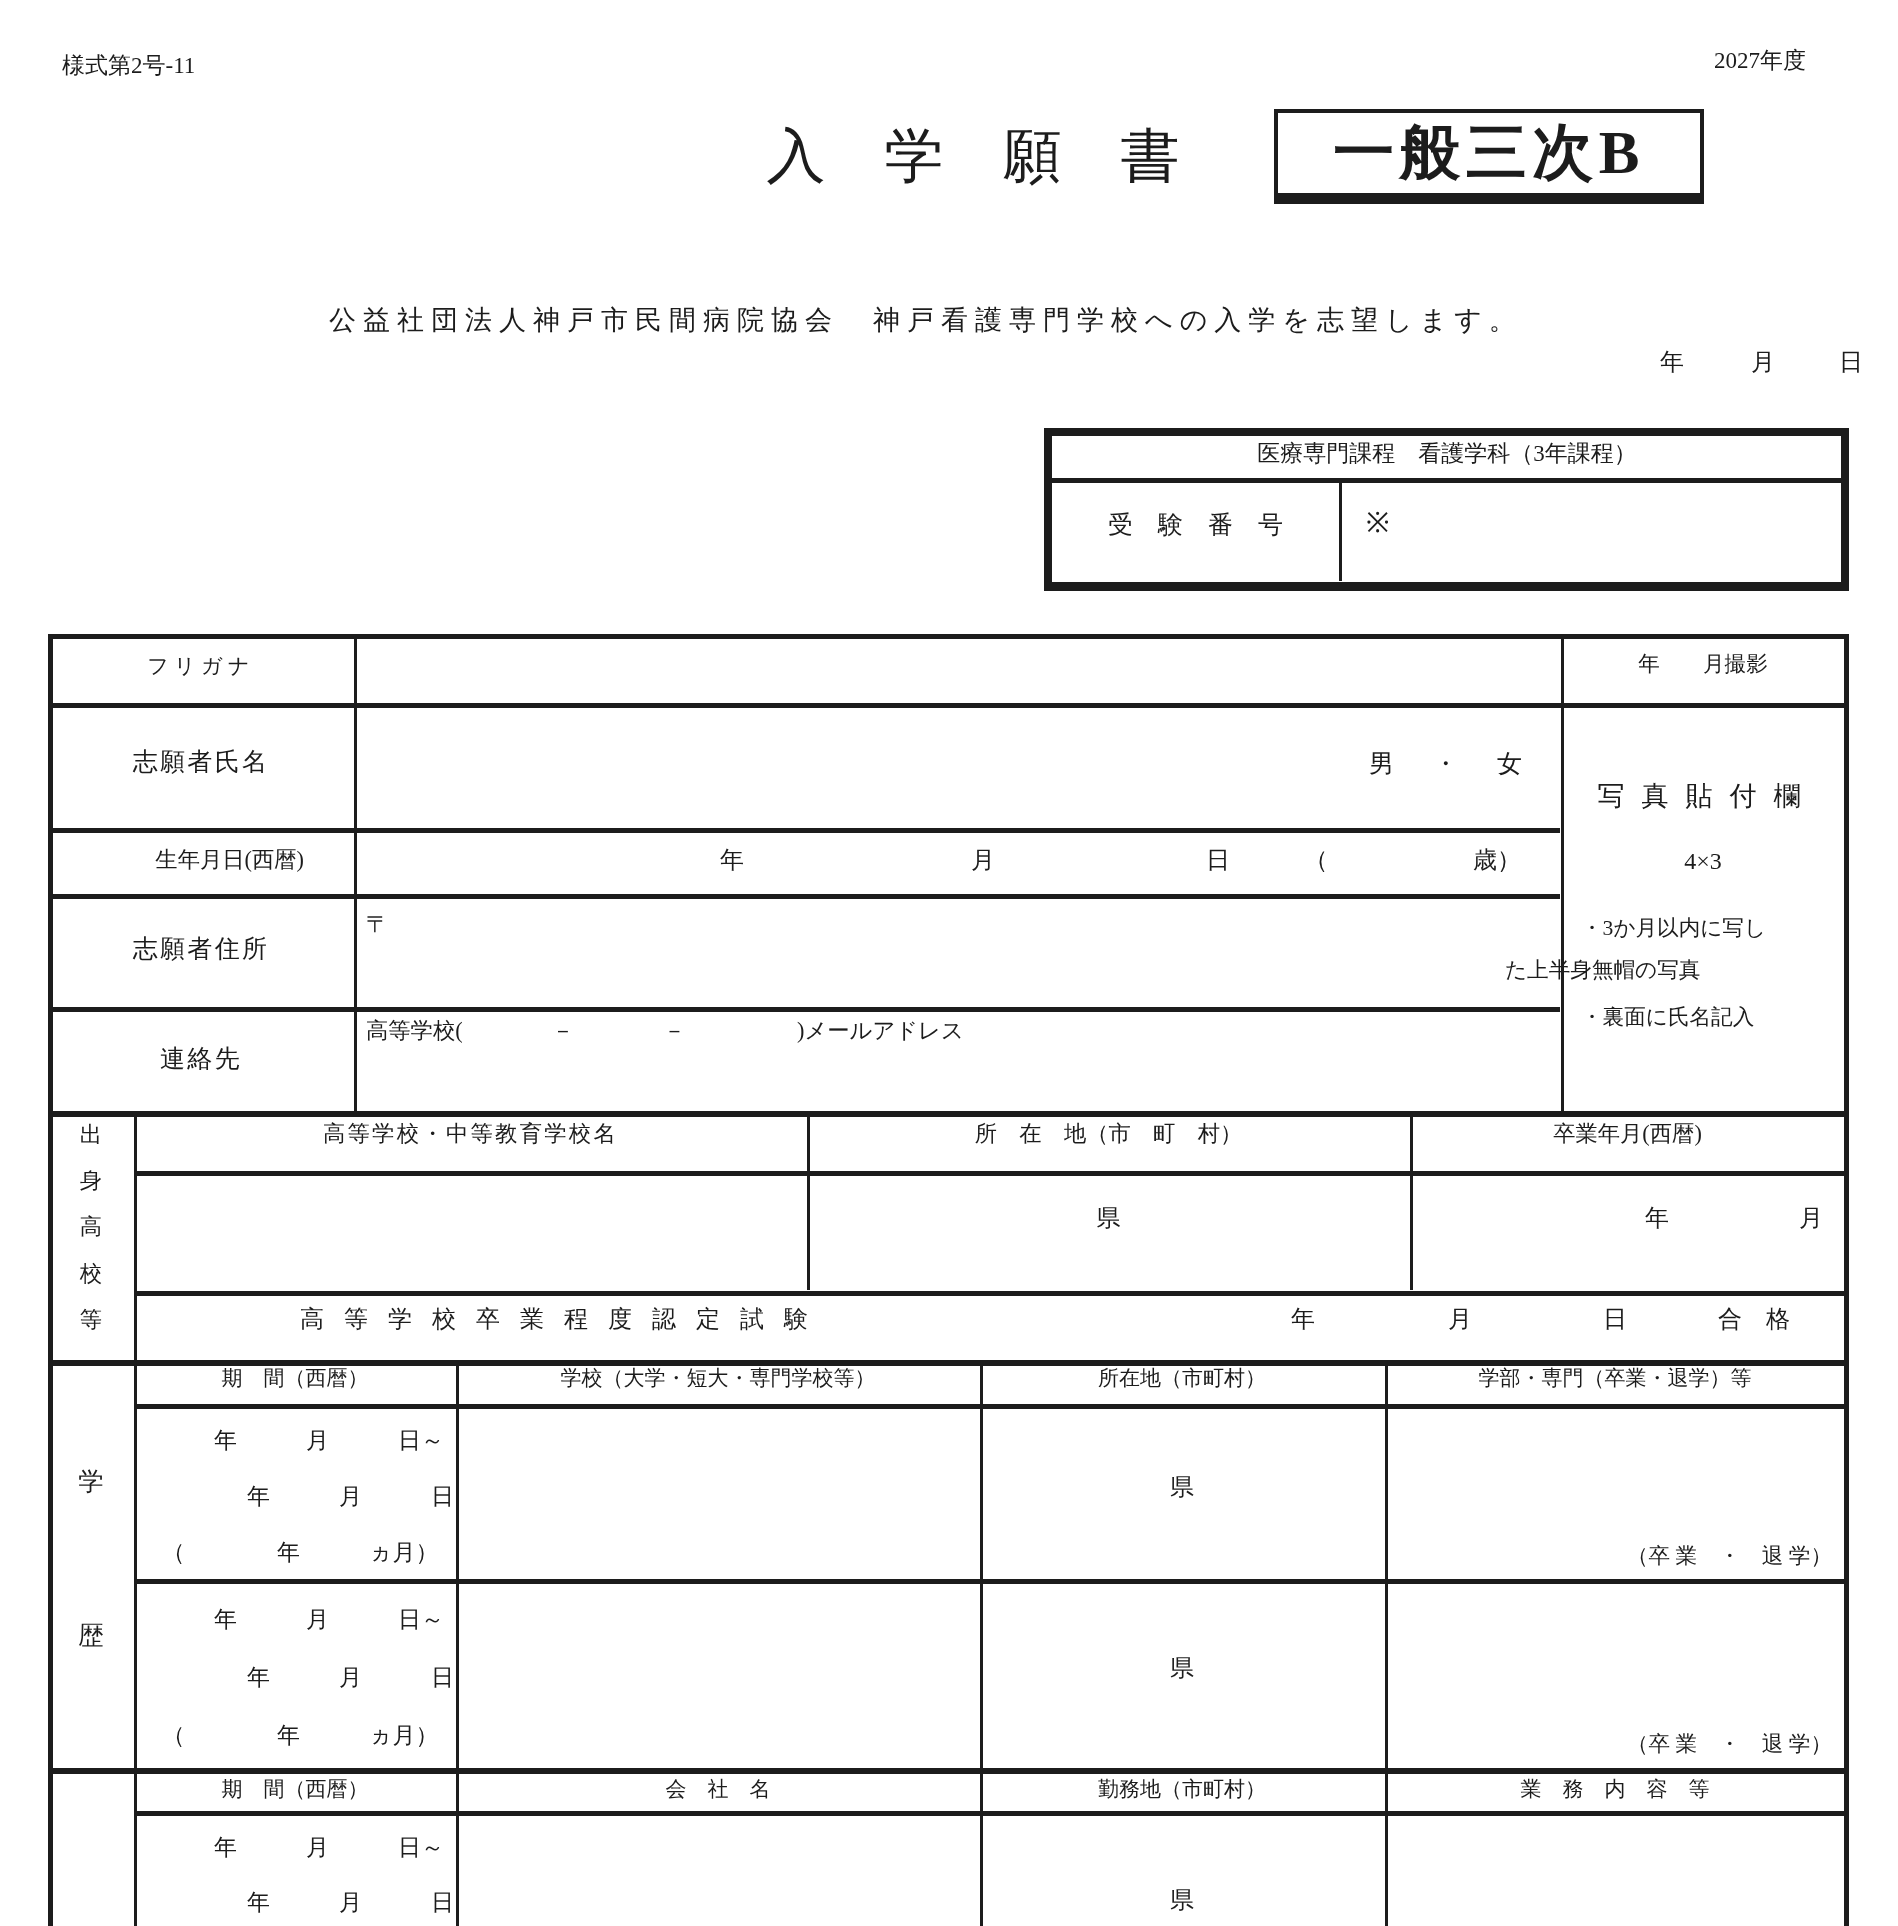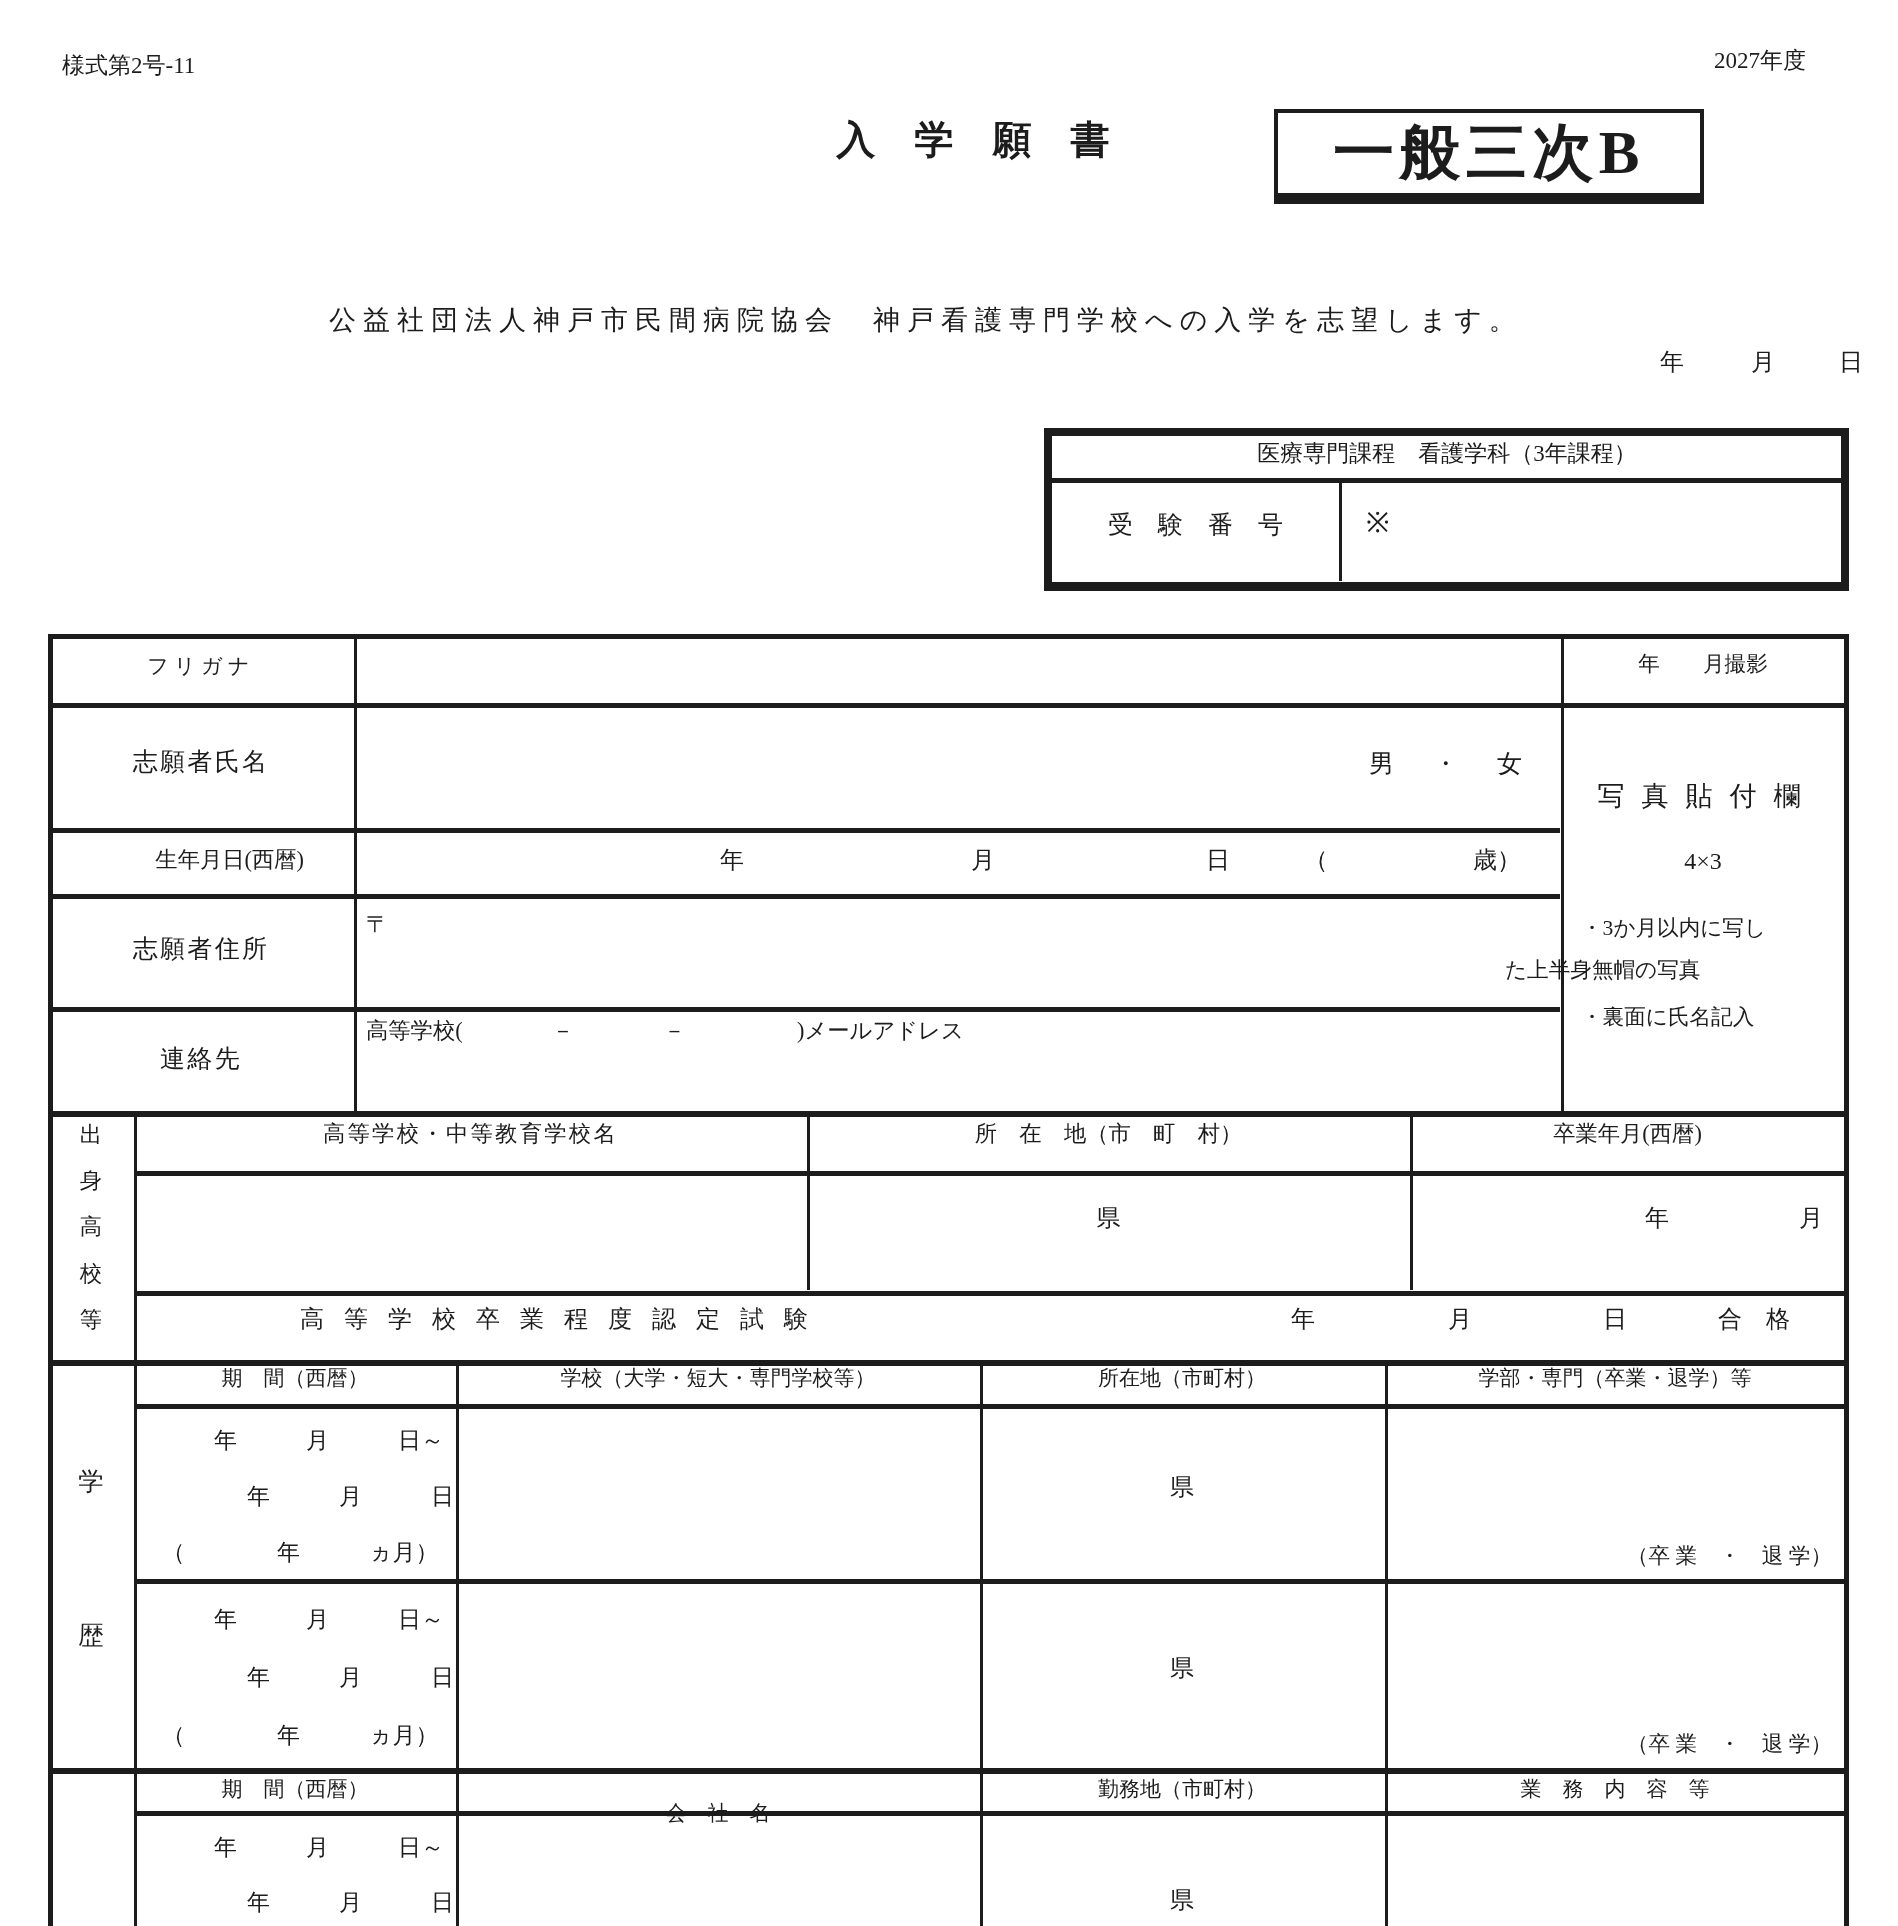--- a/index.html
+++ b/index.html
@@ -19,21 +19,21 @@
     font-size:61px;font-weight:bold;letter-spacing:5.4px;
   }
 </style>
 </head>
 <body>
 
 <div id="page">
 
   <div class="t" style="left:62px;top:54px;font-size:23px;">様式第2号-11</div>
   <div class="t" style="left:1714px;top:49px;font-size:23px;text-align:right;">2027年度</div>
-  <div class="t c" style="left:713px;width:520px;top:120px;font-size:39px;font-weight:bold;">入　学　願　書</div>
+  <div class="t c" style="left:713px;width:520px;top:126px;font-size:59px;font-weight:normal;">入　学　願　書</div>
   <div class="badge">
       <span>一般三次B</span>
     </div>
 
   <div class="t" style="left:329px;top:306px;font-size:27px;letter-spacing:7px;">公益社団法人神戸市民間病院協会　神戸看護専門学校への入学を志望します。</div>
   <div class="t" style="left:1660px;top:350px;font-size:24px;">年</div>
   <div class="t" style="left:1751px;top:350px;font-size:24px;">月</div>
   <div class="t" style="left:1839px;top:350px;font-size:24px;">日</div>
 
   <div class="hl" style="left:1044px;top:428px;width:805px;height:7.7px;"></div>
@@ -130,21 +130,21 @@
   <div class="t c" style="left:980px;width:404px;top:1475px;font-size:24px;">県</div>
   <div class="t r" style="left:1385px;width:447px;top:1545px;font-size:21.6px;">（卒 業　・　退 学）</div>
 
   <div class="t" style="left:214px;top:1608px;font-size:23px;">年　　　月　　　日～</div>
   <div class="t" style="left:247px;top:1666px;font-size:23px;">年　　　月　　　日</div>
   <div class="t" style="left:162px;top:1724px;font-size:23px;">（　　　　年　　　ヵ月）</div>
   <div class="t c" style="left:980px;width:404px;top:1656px;font-size:24px;">県</div>
   <div class="t r" style="left:1385px;width:447px;top:1733px;font-size:21.6px;">（卒 業　・　退 学）</div>
 
   <div class="t c" style="left:134px;width:322px;top:1778px;font-size:21px;">期　間（西暦）</div>
-  <div class="t c" style="left:456px;width:524px;top:1778px;font-size:21px;margin-top:24px;">会　社　名</div>
+  <div class="t c" style="left:456px;width:524px;top:1778px;font-size:21px;">会　社　名</div>
   <div class="t c" style="left:980px;width:404px;top:1778px;font-size:21px;">勤務地（市町村）</div>
   <div class="t c" style="left:1385px;width:460px;top:1778px;font-size:21px;">業　務　内　容　等</div>
 
   <div class="t" style="left:214px;top:1836px;font-size:23px;">年　　　月　　　日～</div>
   <div class="t" style="left:247px;top:1891px;font-size:23px;">年　　　月　　　日</div>
 
   <div class="t c" style="left:980px;width:404px;top:1888px;font-size:24px;">県</div>
 
 </div>
 

